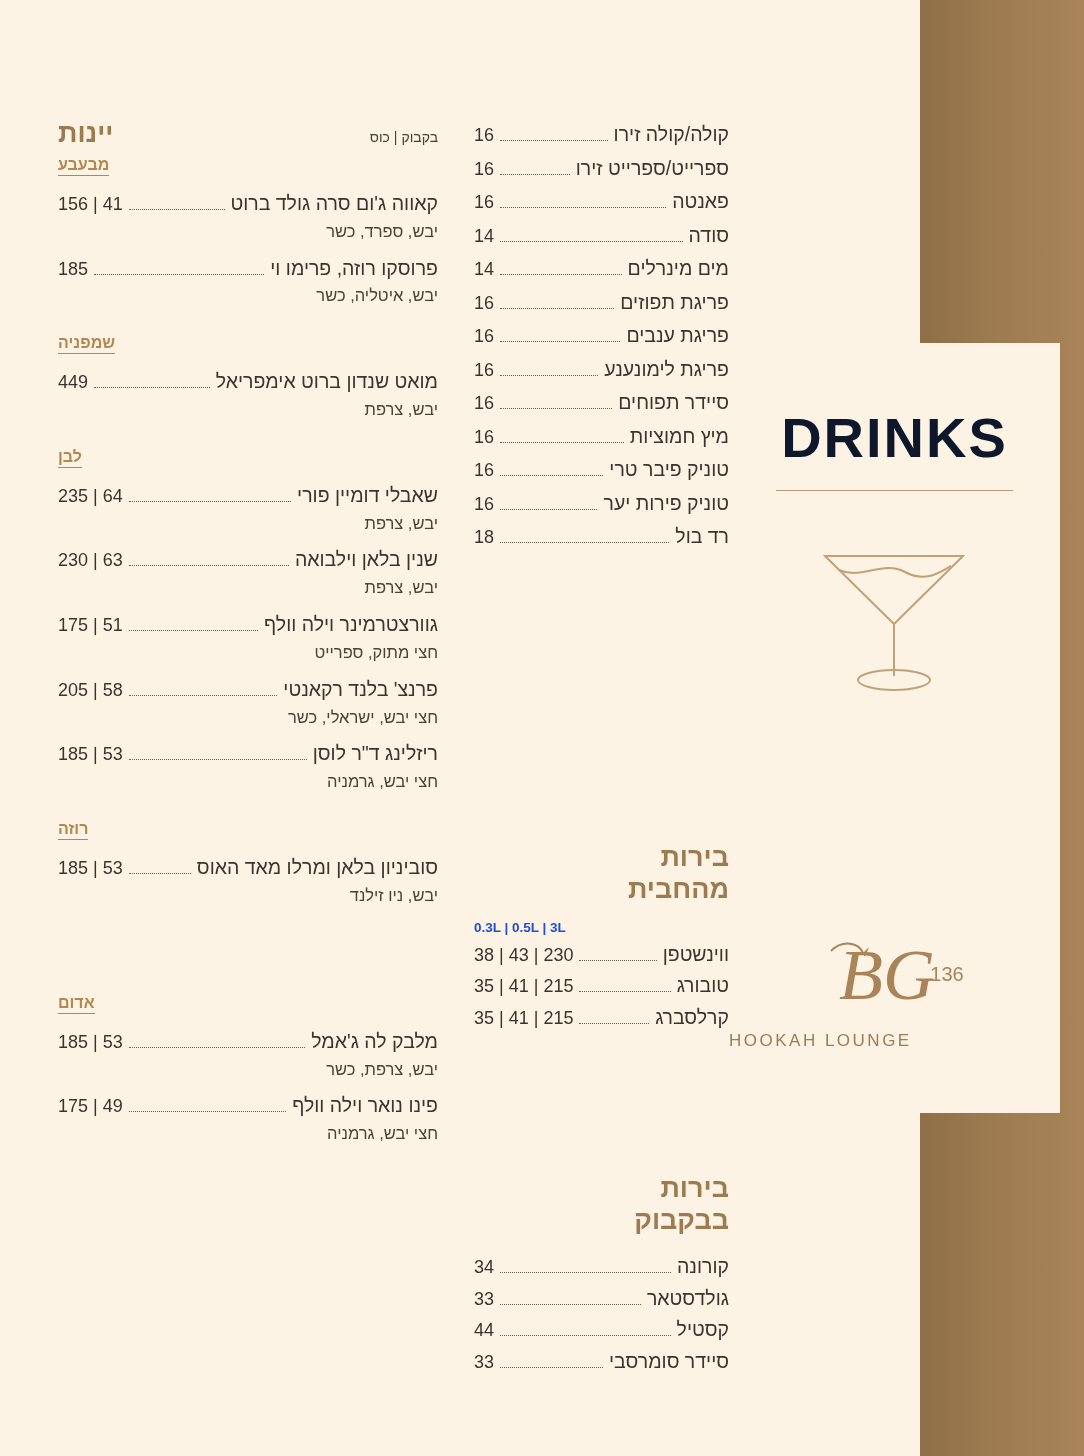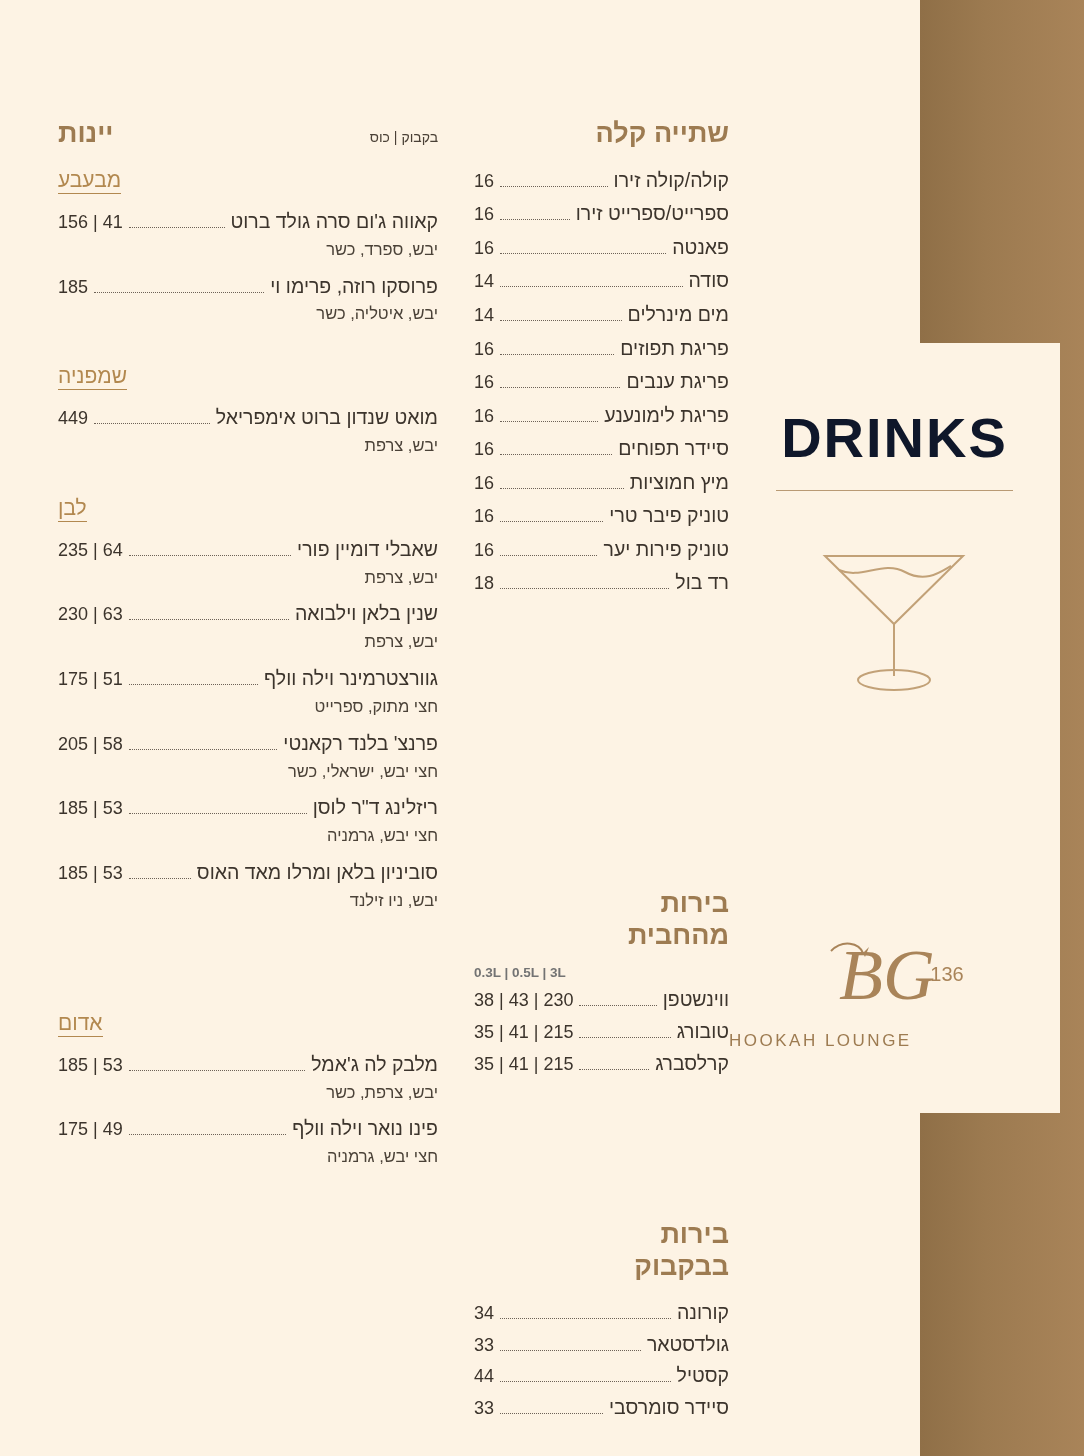--- a/index.html
+++ b/index.html
@@ -115,28 +115,28 @@
     text-align: right;
     margin-bottom: 14px;
     line-height: 1.18;
   }
   .sec-title.right-al {
     text-align: right;
   }
 
   .cat {
     font-family: "Liberation Sans", sans-serif;
-    font-size: 21px;
-    font-weight: normal;
+    font-size: 16px;
+    font-weight: bold;
     color: #b2884f;
     text-align: left;
     border-bottom: 1.5px solid #b2884f;
     display: inline-block;
     padding-bottom: 1px;
-    margin: 12px 0 6px 0;
+    margin: 0 0 6px 0;
     float: left;
   }
   .cat-wrap {
     overflow: hidden;
     margin-top: 26px;
     margin-bottom: 6px;
   }
   .cat-wrap.first { margin-top: 6px; }
 
   .hdr-small {
@@ -183,21 +183,21 @@
   .soft-list .row { line-height: 1.72; }
   .beer-list .row { line-height: 1.62; }
 
   .beers-head {
     margin-top: 0;
   }
   .beer-units {
     font-family: "Liberation Sans", sans-serif;
     font-weight: bold;
     font-size: 13.5px;
-    color: #737373;
+    color: #1d4ed8;
     direction: ltr;
     text-align: left;
     margin-bottom: 4px;
   }
 </style>
 </head>
 <body>
 
 <div class="page">
 
@@ -226,21 +226,20 @@
           <text x="140" y="48" text-anchor="middle" font-family="Liberation Sans, sans-serif" font-size="20" fill="#a98459">136</text>
           <path d="M24 18 C36 6, 52 10, 56 20" fill="none" stroke="#a98459" stroke-width="2"></path>
           <path d="M56 20 L62 14 L58 24 Z" fill="#a98459"></path>
         </svg>
       </div>
       <div class="logo-sub">HOOKAH LOUNGE</div>
     </div>
   </div>
 
   <div class="col col-right">
-    <div class="sec-title right-al">שתייה קלה</div>
     <div class="soft-list">
       <div class="row">
           <span class="nm">קולה/קולה זירו</span>
           <span class="dots"></span>
           <span class="pr">16</span>
         </div>
       <div class="row">
           <span class="nm">ספרייט/ספרייט זירו</span>
           <span class="dots"></span>
           <span class="pr">16</span>
@@ -430,20 +429,23 @@
     </div>
     <div class="wine-item">
       <div class="row">
           <span class="nm">ריזלינג ד"ר לוסן</span>
           <span class="dots"></span>
           <span class="pr">185 | 53</span>
         </div>
       <div class="desc">חצי יבש, גרמניה</div>
     </div>
 
+    <div class="cat-wrap">
+      <div class="cat">רוזה</div>
+    </div>
     <div class="wine-item">
       <div class="row">
           <span class="nm">סוביניון בלאן ומרלו מאד האוס</span>
           <span class="dots"></span>
           <span class="pr">185 | 53</span>
         </div>
       <div class="desc">יבש, ניו זילנד</div>
     </div>
 
     <div class="cat-wrap" style="margin-top:86px">

